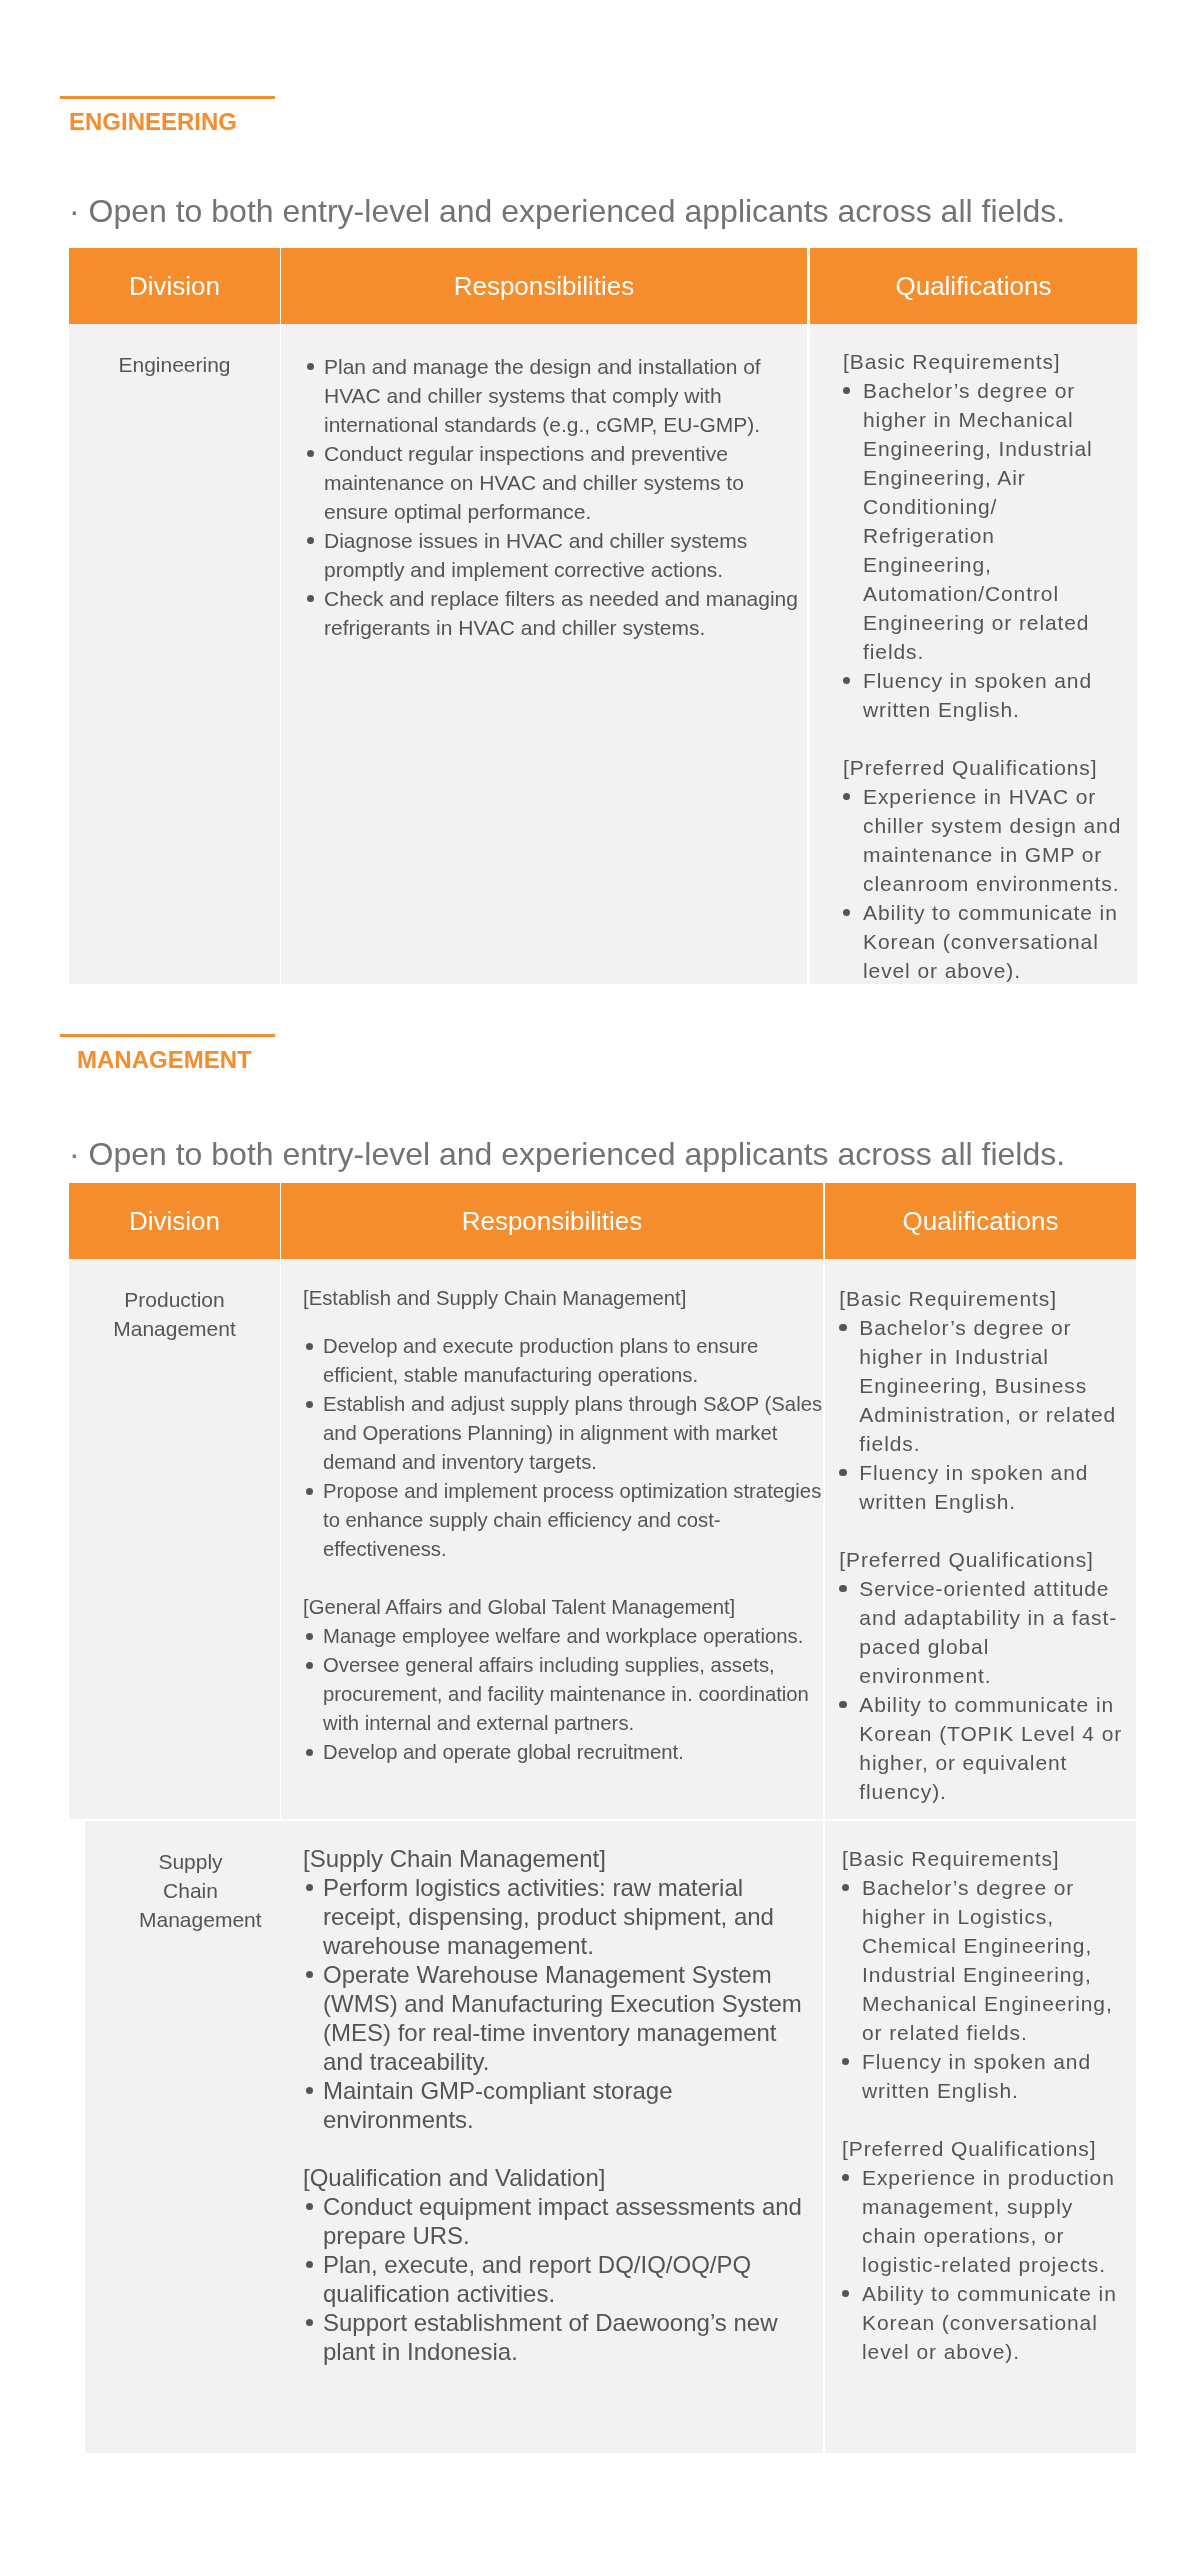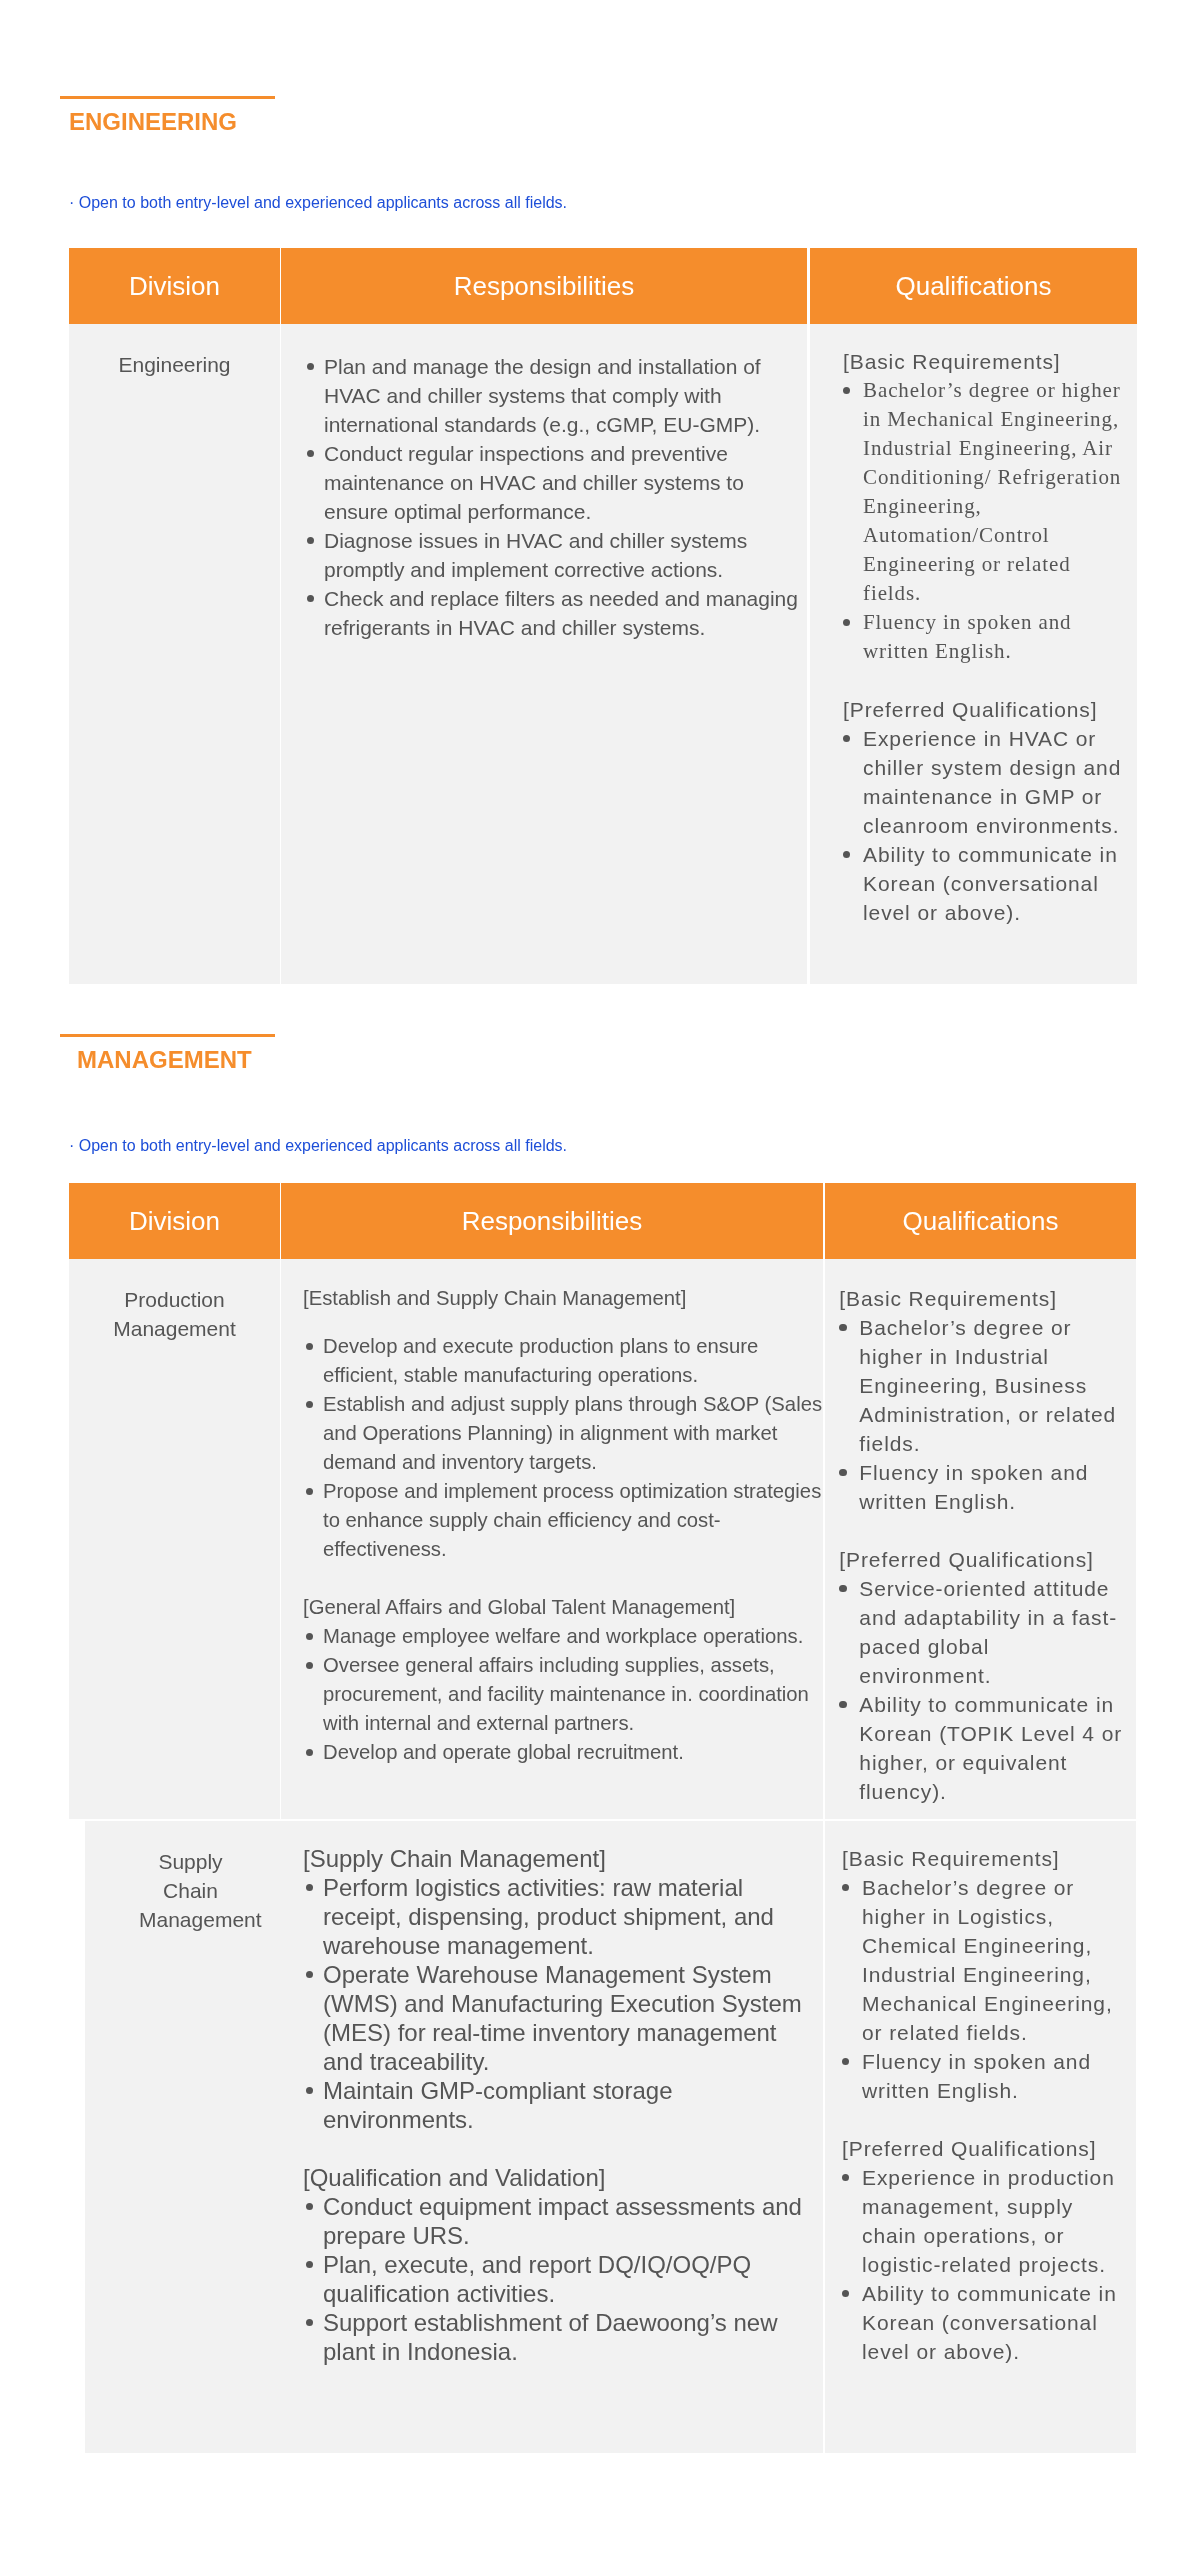--- a/index.html
+++ b/index.html
@@ -1,21 +1,21 @@
 <!DOCTYPE html>
 <html style="font-size:9.2px"><head>
 <meta charset="utf-8">
 <style>
   html, body { margin:0; padding:0; background:#ffffff; }
   body { width:1202px; height:2576px; position:relative; overflow:hidden;
          font-family:"Liberation Sans", sans-serif; color:#555555; }
   .rule { position:absolute; height:3.4px; background:#F58D2C; }
   .sec-title { position:absolute; font-family:"Liberation Sans", sans-serif; font-weight:bold;
                font-size:24px; color:#F58D2C; letter-spacing:0px; line-height:1; }
-  .intro { position:absolute; font-size:16px; color:#1d4ed8; line-height:1; white-space:nowrap; }
+  .intro { position:absolute; font-size:32px; color:#737373; line-height:1; white-space:nowrap; }
   .tbl { position:absolute; left:69px; width:1068px; }
   .hdr, .row { position:absolute; left:0; width:100%; }
   .cell { position:absolute; top:0; bottom:0; box-sizing:border-box; }
   .hdr .cell { background:#F58D2C; color:#ffffff; font-size:26px; display:flex;
                align-items:center; justify-content:center; }
   .row .cell { background:#F2F2F2; font-size:21px; line-height:29px; color:#555555; }
   .div-name { text-align:center; padding-top:26px; }
   .content { padding:27.5px 0 0 0; }
   .grp-title { margin:0; }
   ul { margin:0; padding:0; list-style:none; }
@@ -42,21 +42,21 @@
     <div class="cell content" style="left:212px; width:526px; padding-left:43px; padding-right:0;">
       <ul>
           <li><span class="dot" style="left: -17px;"></span><span>Plan and manage the design and installation of HVAC and chiller systems that comply with international standards (e.g., cGMP, EU-GMP).</span></li>
           <li><span class="dot" style="left: -17px;"></span><span>Conduct regular inspections and preventive maintenance on HVAC and chiller systems to ensure optimal performance.</span></li>
           <li><span class="dot" style="left: -17px;"></span><span>Diagnose issues in HVAC and chiller systems promptly and implement corrective actions.</span></li>
           <li><span class="dot" style="left: -17px;"></span><span>Check and replace filters as needed and managing refrigerants in HVAC and chiller systems.</span></li>
         </ul>
     </div>
     <div class="cell content qual" style="left:741px; width:327px; padding-left:33px; padding-right:11.4px; padding-top:23px;">
       <div class="grp-title">[Basic Requirements]</div>
-      <ul style="padding-left: 20px; font-family: Liberation Serif, serif;">
+      <ul style="padding-left: 20px;">
           <li><span class="dot" style="left: -20px;"></span><span>Bachelor’s degree or higher in Mechanical Engineering, Industrial Engineering, Air Conditioning/ Refrigeration Engineering, Automation/Control Engineering or related fields.</span></li>
           <li><span class="dot" style="left: -20px;"></span><span>Fluency in spoken and written English.</span></li>
         </ul>
       <div class="gap"></div>
       <div class="grp-title">[Preferred Qualifications]</div>
       <ul style="padding-left: 20px;">
           <li><span class="dot" style="left: -20px;"></span><span>Experience in HVAC or chiller system design and maintenance in GMP or cleanroom environments.</span></li>
           <li><span class="dot" style="left: -20px;"></span><span>Ability to communicate in Korean (conversational level or above).</span></li>
         </ul>
     </div>

